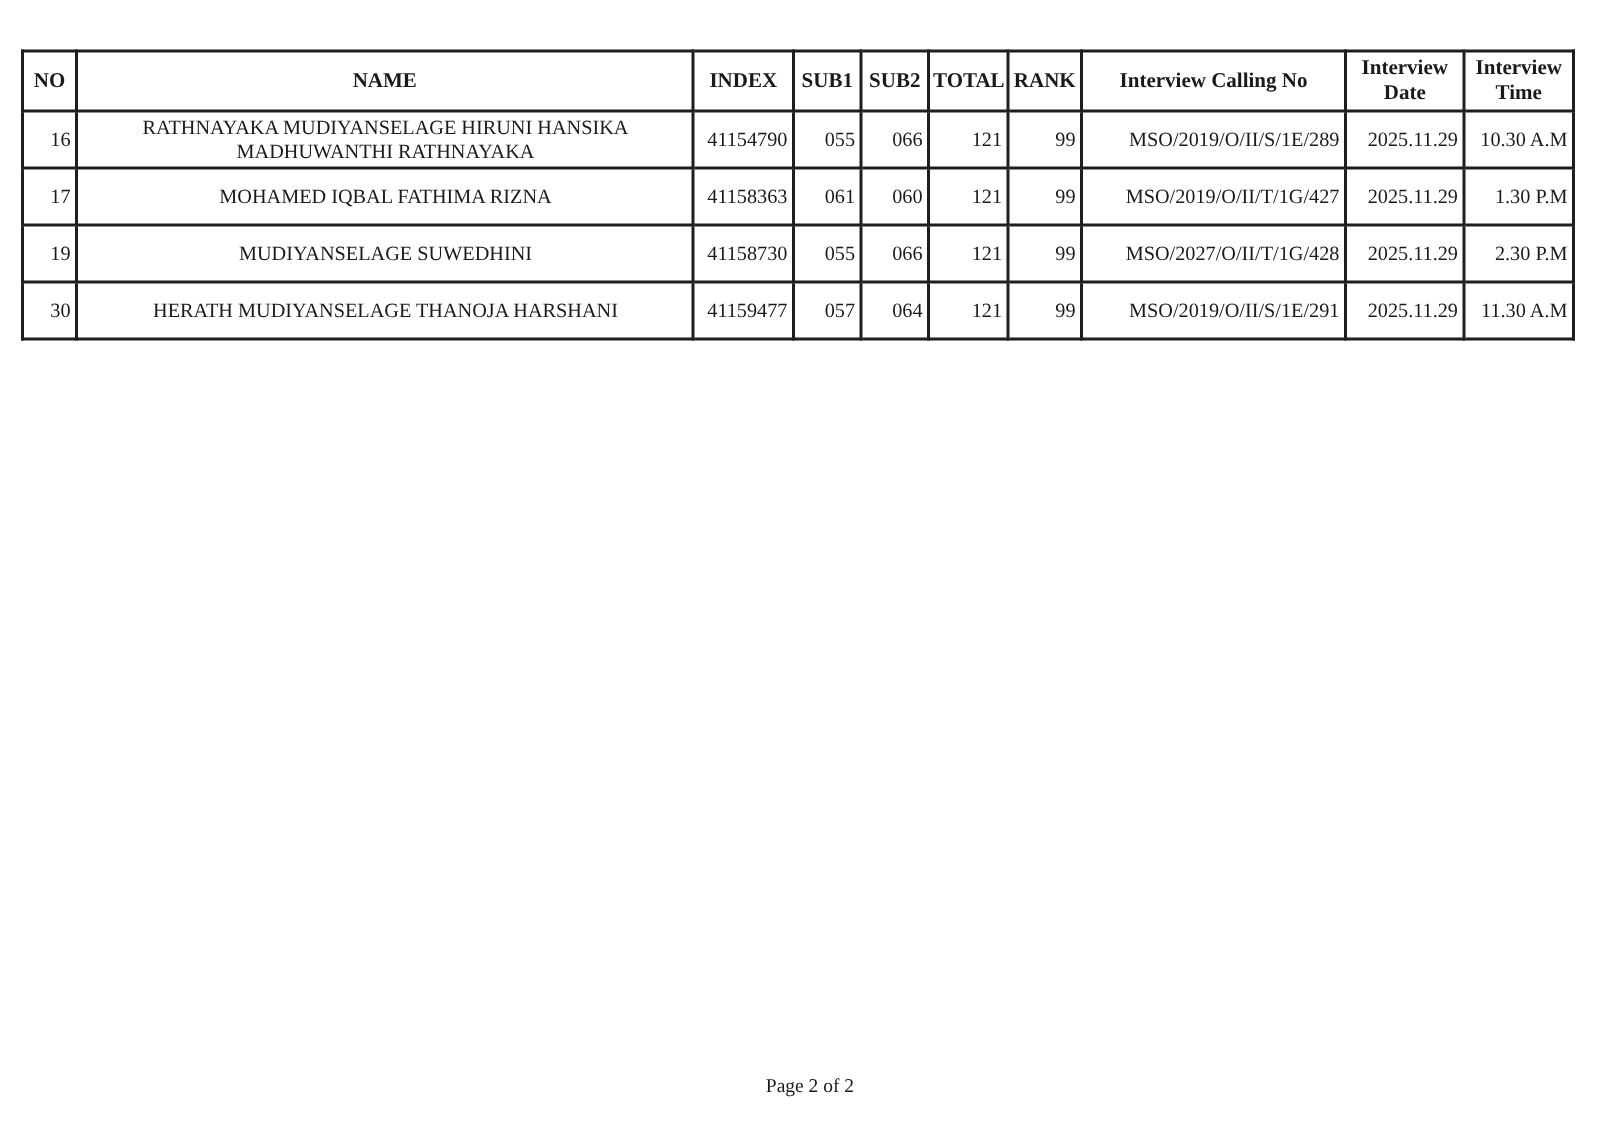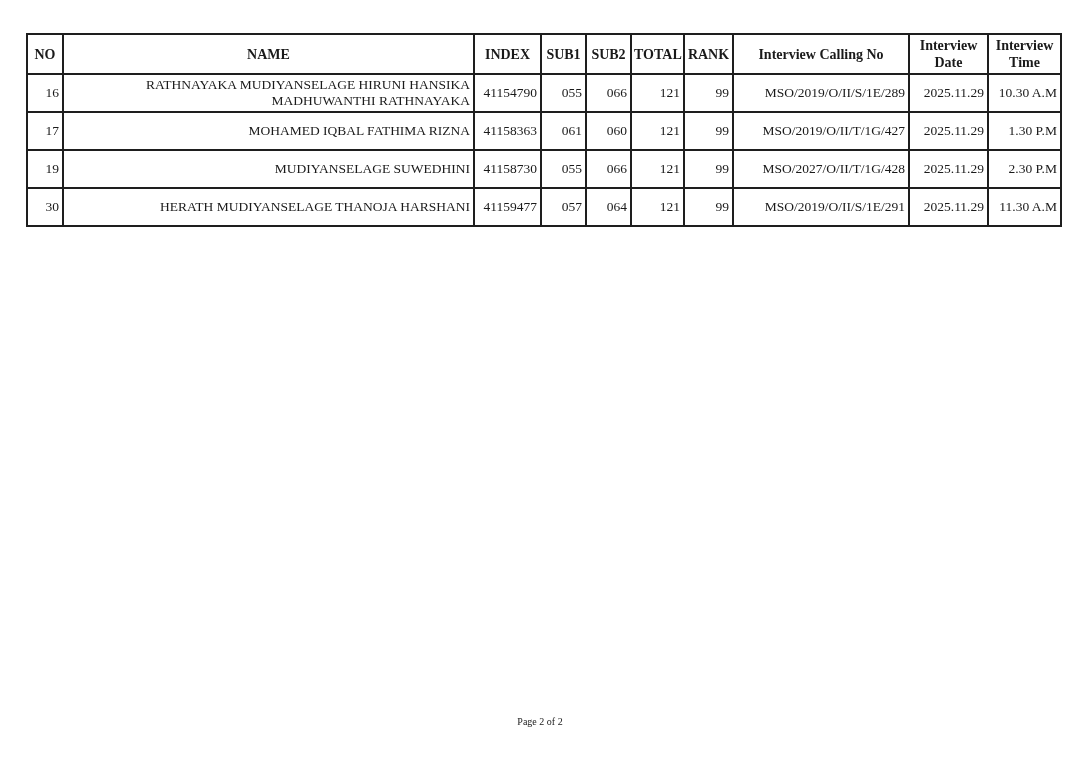--- a/index.html
+++ b/index.html
@@ -15,21 +15,21 @@
     font-family: "Liberation Serif", "DejaVu Serif", serif;
     color: #1a1a1a;
   }
   .doc-page {
     position: absolute;
     inset: 0;
     background: #ffffff;
   }
   table.results {
     position: absolute;
-    left: 26px;
+    left: 14px;
     top: 33px;
     width: 1034px;
     border-collapse: collapse;
     table-layout: fixed;
   }
   table.results th,
   table.results td {
     border: 2px solid #1e1e1e;
     overflow: hidden;
     vertical-align: middle;
@@ -43,30 +43,30 @@
     height: 36px;
   }
   table.results td {
     font-size: 13.5px;
     text-align: right;
     padding: 2px 3px;
     line-height: 16px;
     height: 38px;
   }
   table.results td.name-cell {
-    text-align: right;
+    text-align: center;
     padding-left: 4px;
   }
   .footer-text {
     position: absolute;
     top: 716px;
     left: 0;
     width: 100%;
     text-align: center;
-    font-size: 10px;
+    font-size: 13px;
     color: #1a1a1a;
   }
 </style>
 </head>
 <body>
 
 <div class="doc-page">
 
   <table class="results">
     <colgroup>

